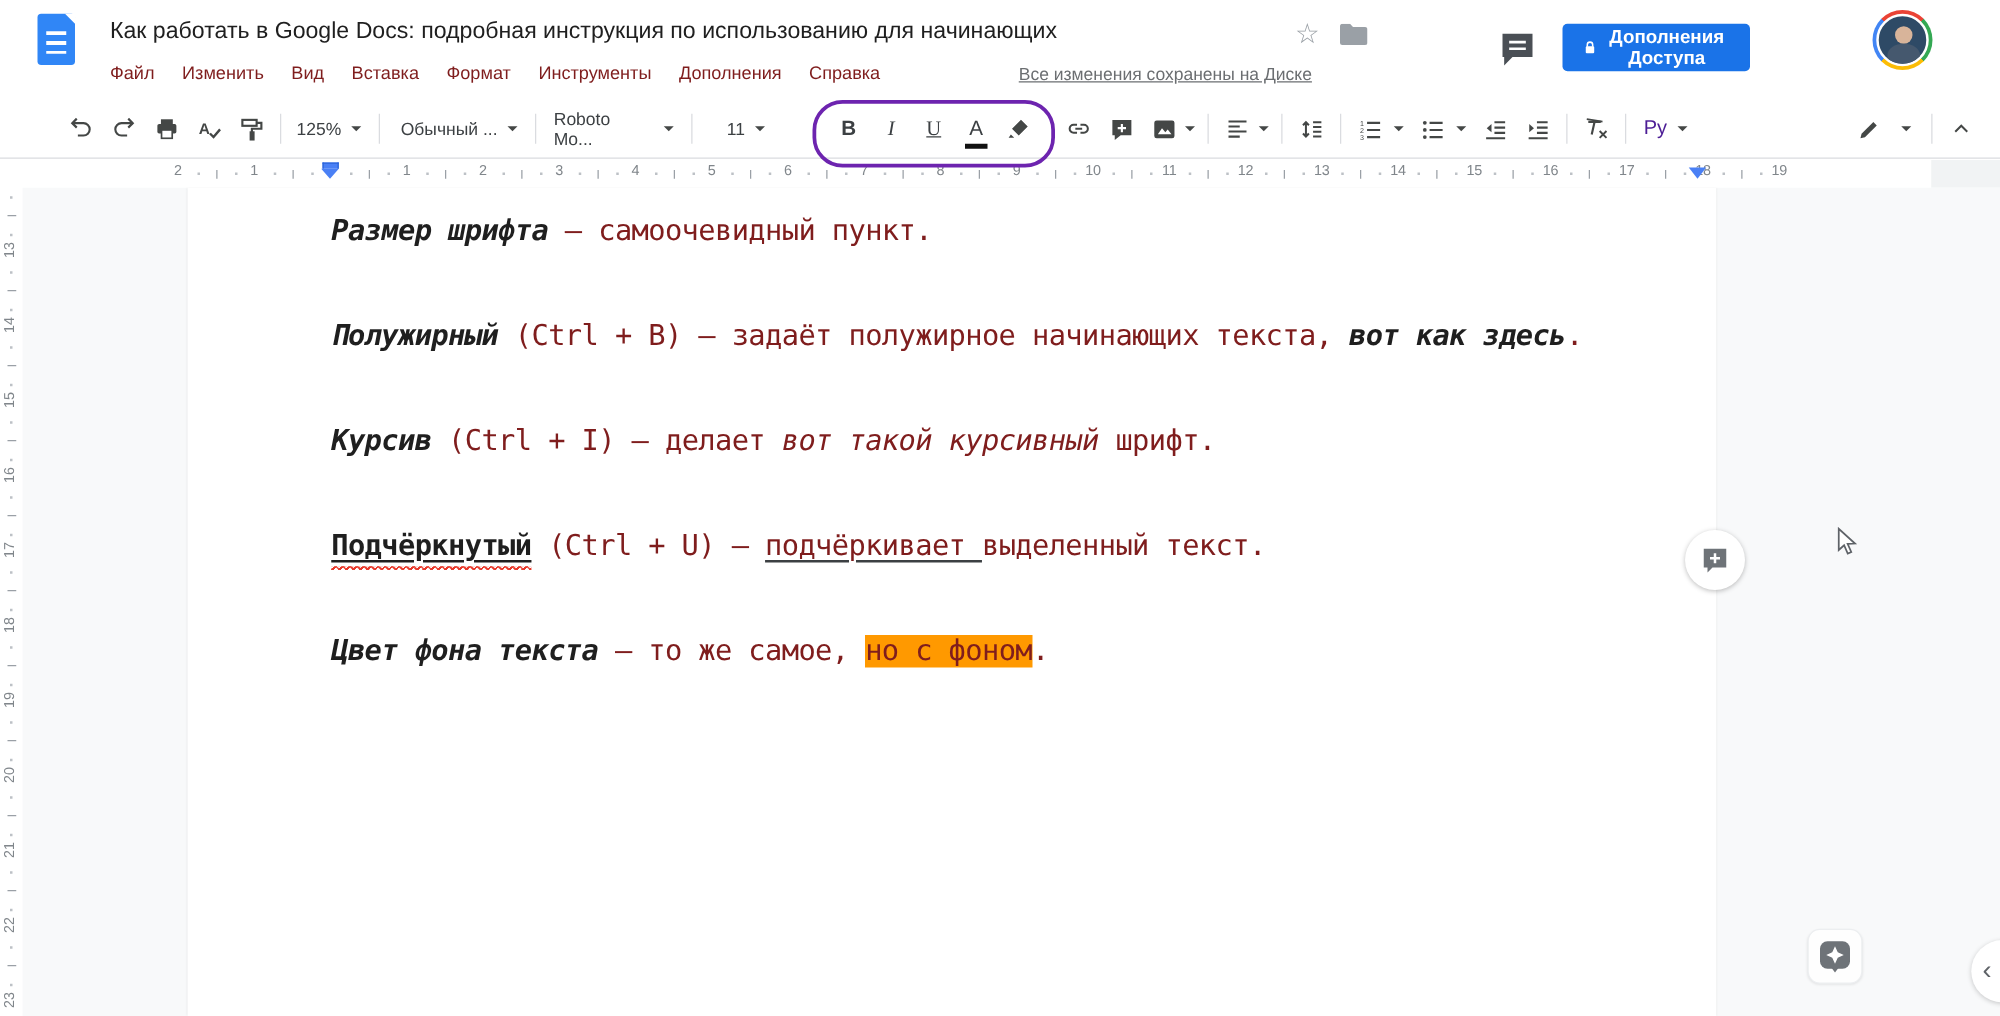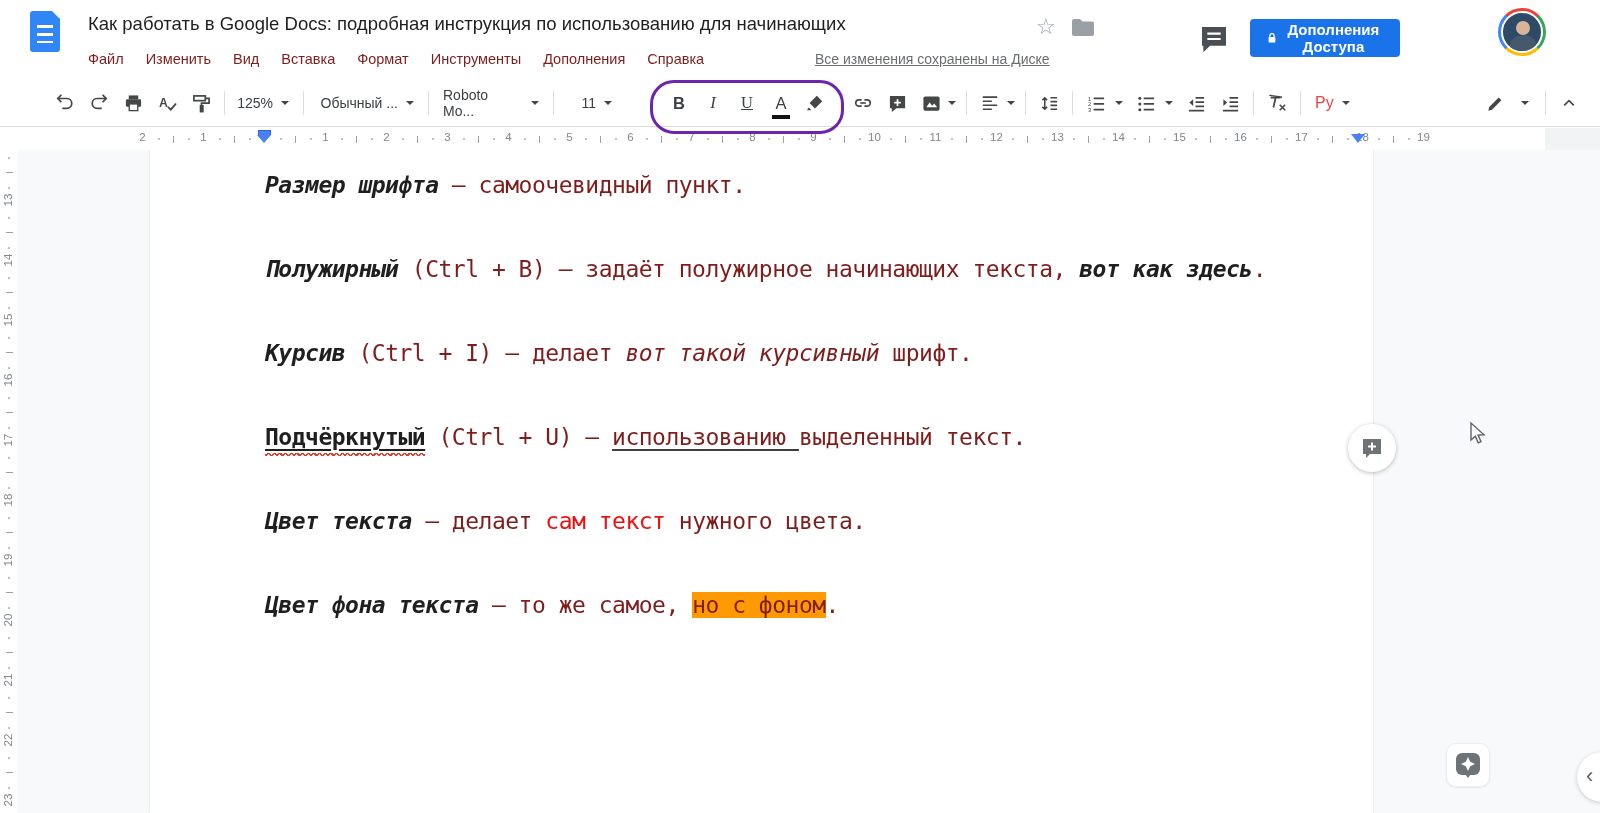--- a/index.html
+++ b/index.html
@@ -282,21 +282,21 @@
   <div class="tb-sep"></div>
   <div class="tb-btn">
     <svg class="tbi" width="20" height="20" viewBox="0 0 22 22">
       <path stroke="#444746" stroke-width="1.9" fill="none" d="M4 5 h11 M9.5 5 L7 16"></path>
       <path stroke="#444746" stroke-width="1.5" d="M2.5 3.5 L16.5 3.5" transform="rotate(9 9 4)"></path>
       <path stroke="#444746" stroke-width="1.7" d="M14 13 l6 6 M20 13 l-6 6"></path>
       </svg>
   </div>
   <div class="tb-sep"></div>
   <div class="tb-dd">
-    <span style="font-size:16px;color:#ef4444">Ру</span>
+    <span style="font-size:16px;color:#4c1d95">Ру</span>
     <span class="dd-arrow"></span>
   </div>
   <div class="spacer"></div>
   <div class="tb-btn">
     <svg class="tbi" width="18" height="18" viewBox="0 0 20 20">
       <path fill="#444746" d="M2.5 14.5 L13 4 l3 3 L5.5 17.5 l-4 1 z"></path>
       </svg>
   </div>
   <span class="dd-arrow" style="margin-right:10px"></span>
   <div class="tb-sep"></div>
@@ -446,22 +446,21 @@
     <span class="v-num" style="top: 606px;">22</span>
     <span class="v-dot" style="top: 629px;"></span>
     <span class="v-bar" style="top: 644px;"></span>
     <span class="v-dot" style="top: 659px;"></span>
     <span class="v-num" style="top: 666px;">23</span>
   </div>
 <div class="doc-content">
     <div class="para"><span class="seg b">Размер шрифта</span><span class="seg n"> — самоочевидный пункт.</span></div>
     <div class="para"><span class="seg b">Полужирный</span><span class="seg n"> (Ctrl + B) — задаёт полужирное начинающих текста, </span><span class="seg b">вот как здесь</span><span class="seg n">.</span></div>
     <div class="para"><span class="seg b">Курсив</span><span class="seg n"> (Ctrl + I) — делает </span><span class="seg i">вот такой курсивный</span><span class="seg n"> шрифт.</span></div>
-    <div class="para"><span class="seg bus">Подчёркнутый</span><span class="seg n"> (Ctrl + U) — </span><span class="seg u">использованию </span><span class="seg n">выделенный текст.</span></div>
-    <div class="para"><span class="seg b">Цвет текста</span><span class="seg n"> — делает </span><span class="seg red">сам текст</span><span class="seg n"> нужного цвета.</span></div>
+    <div class="para"><span class="seg bus">Подчёркнутый</span><span class="seg n"> (Ctrl + U) — </span><span class="seg u">подчёркивает </span><span class="seg n">выделенный текст.</span></div>
     <div class="para"><span class="seg b">Цвет фона текста</span><span class="seg n"> — то же самое, </span><span class="seg hl">но с фоном</span><span class="seg n">.</span></div>
   </div>
 
 <div class="float-comment">
   <svg width="24" height="24" viewBox="0 0 24 24">
     <path fill="#6e7378" d="M3 3 h18 v15 h-11 l-4 4 v-4 H3 z"></path>
     <path stroke="#fff" stroke-width="2" d="M12 6.5 v8 M8 10.5 h8"></path>
     </svg>
 </div>
 <div class="explore-btn">

